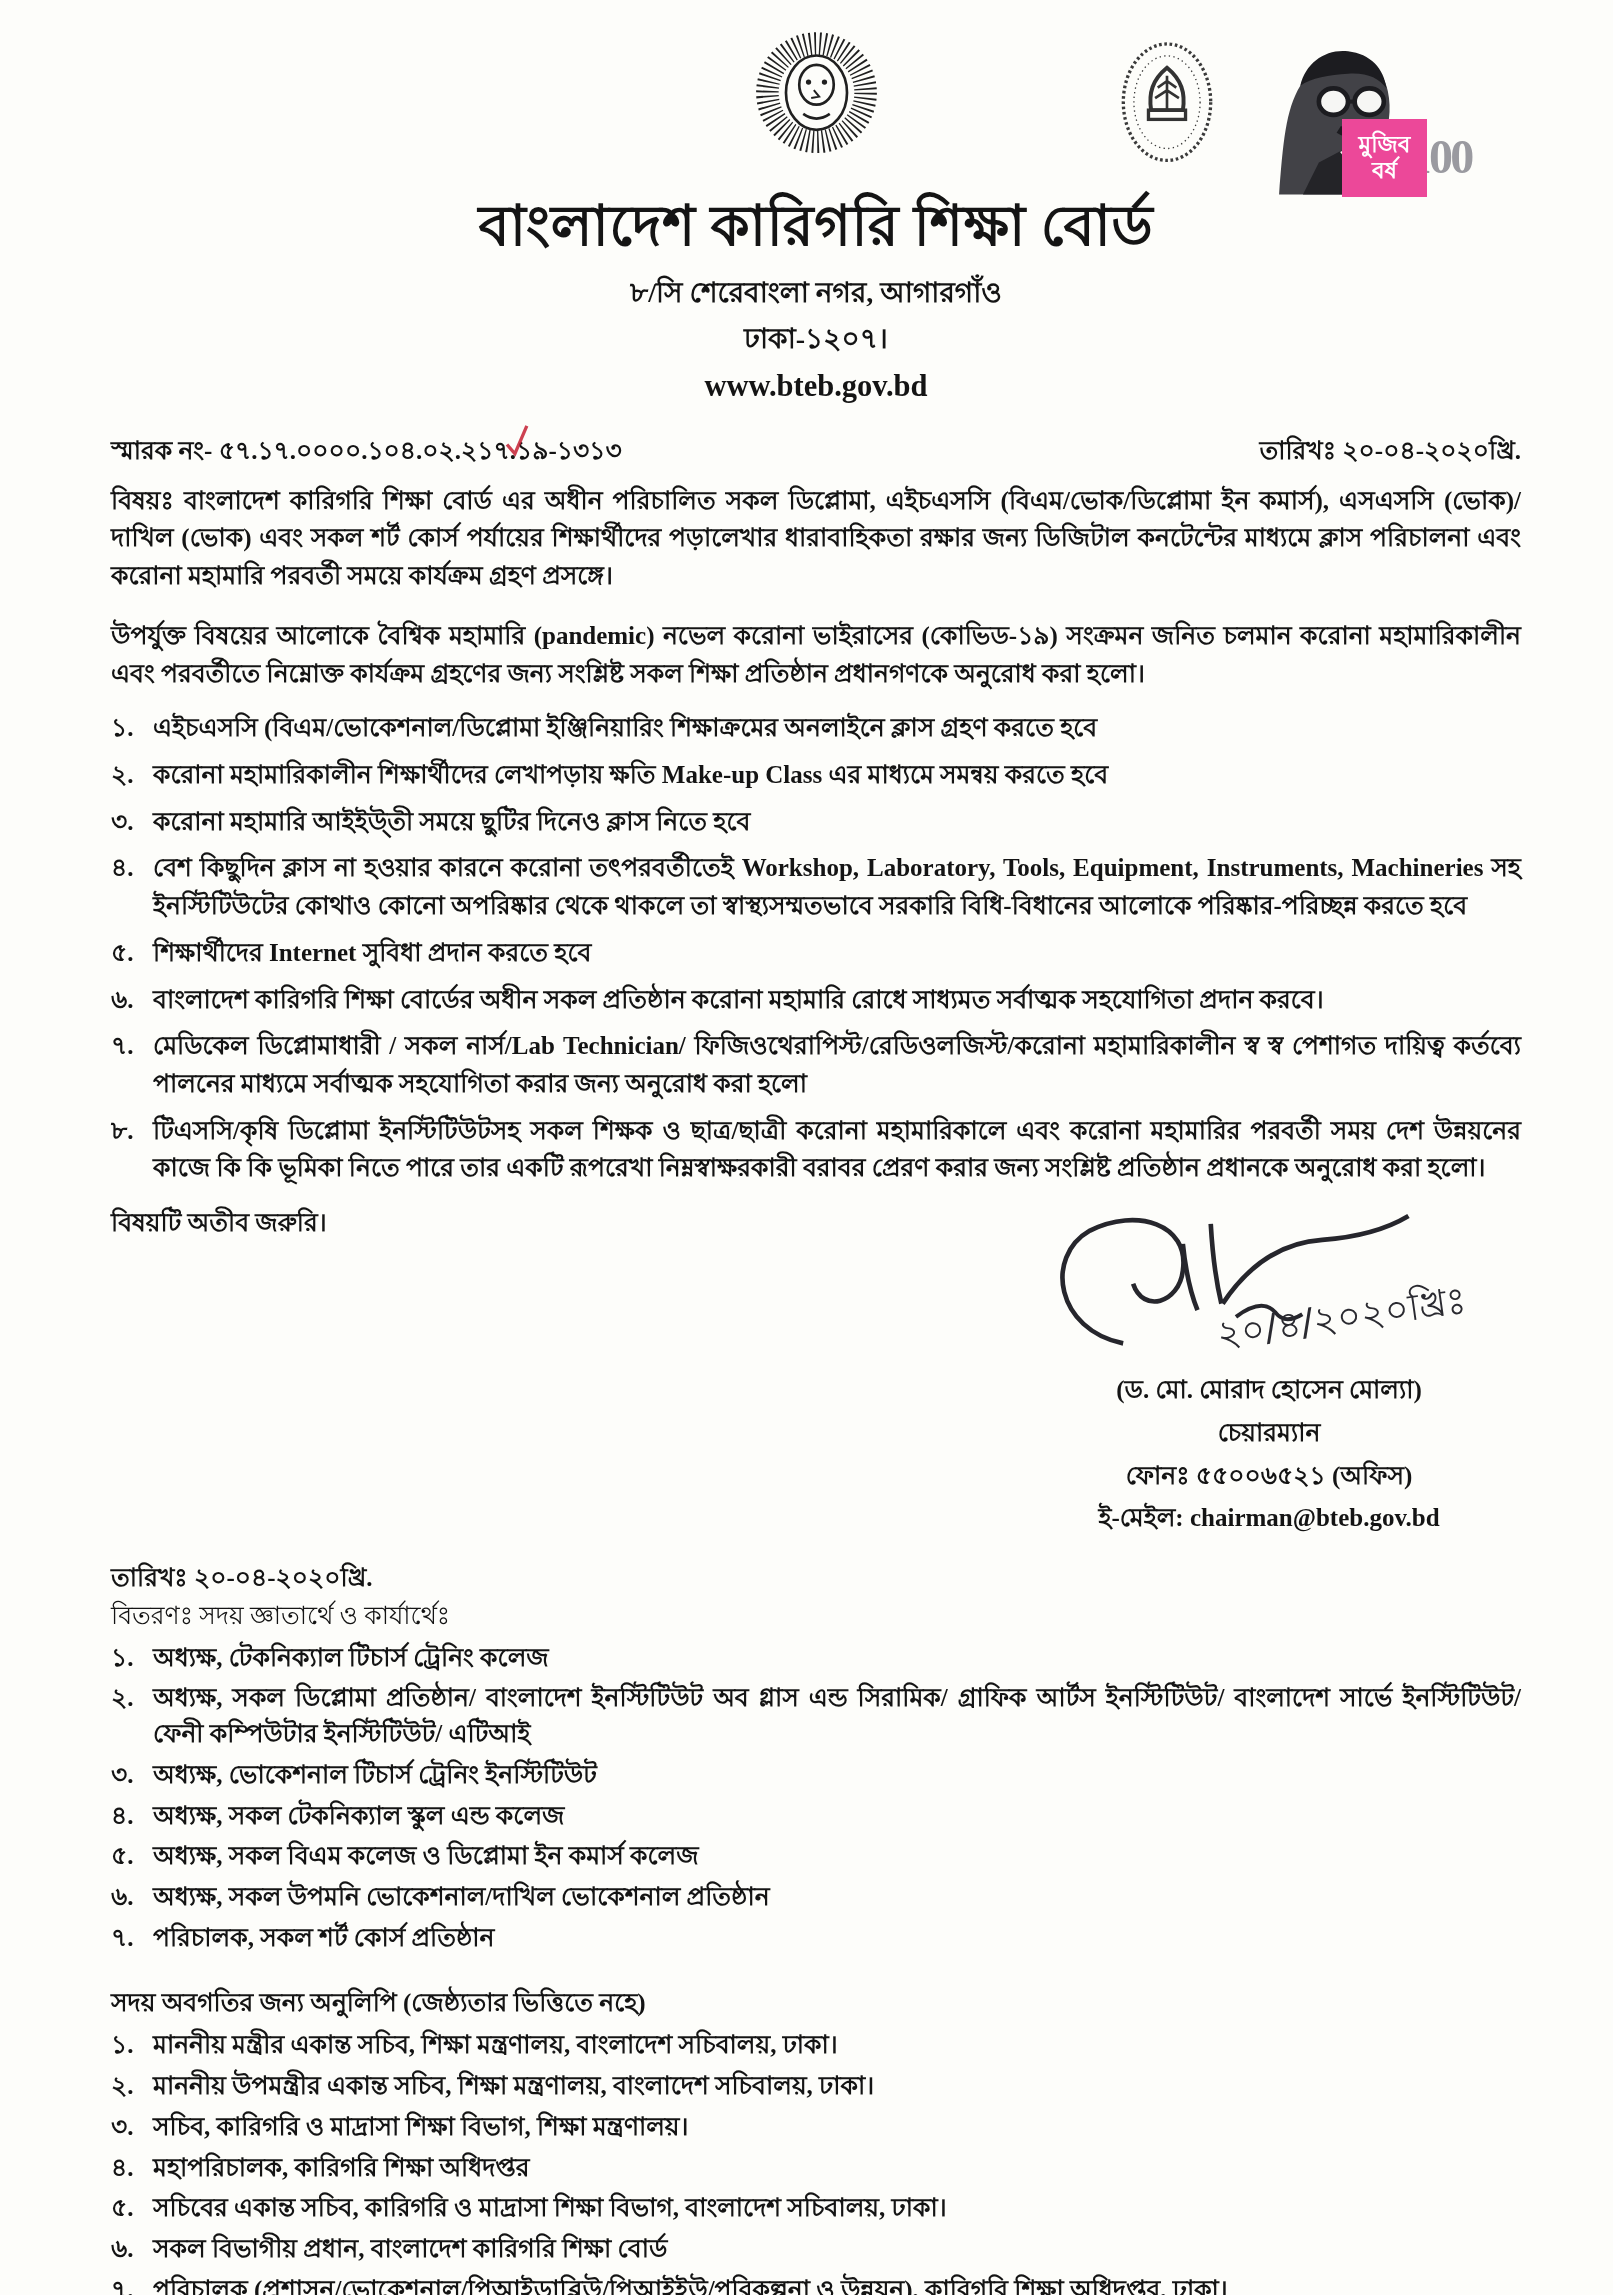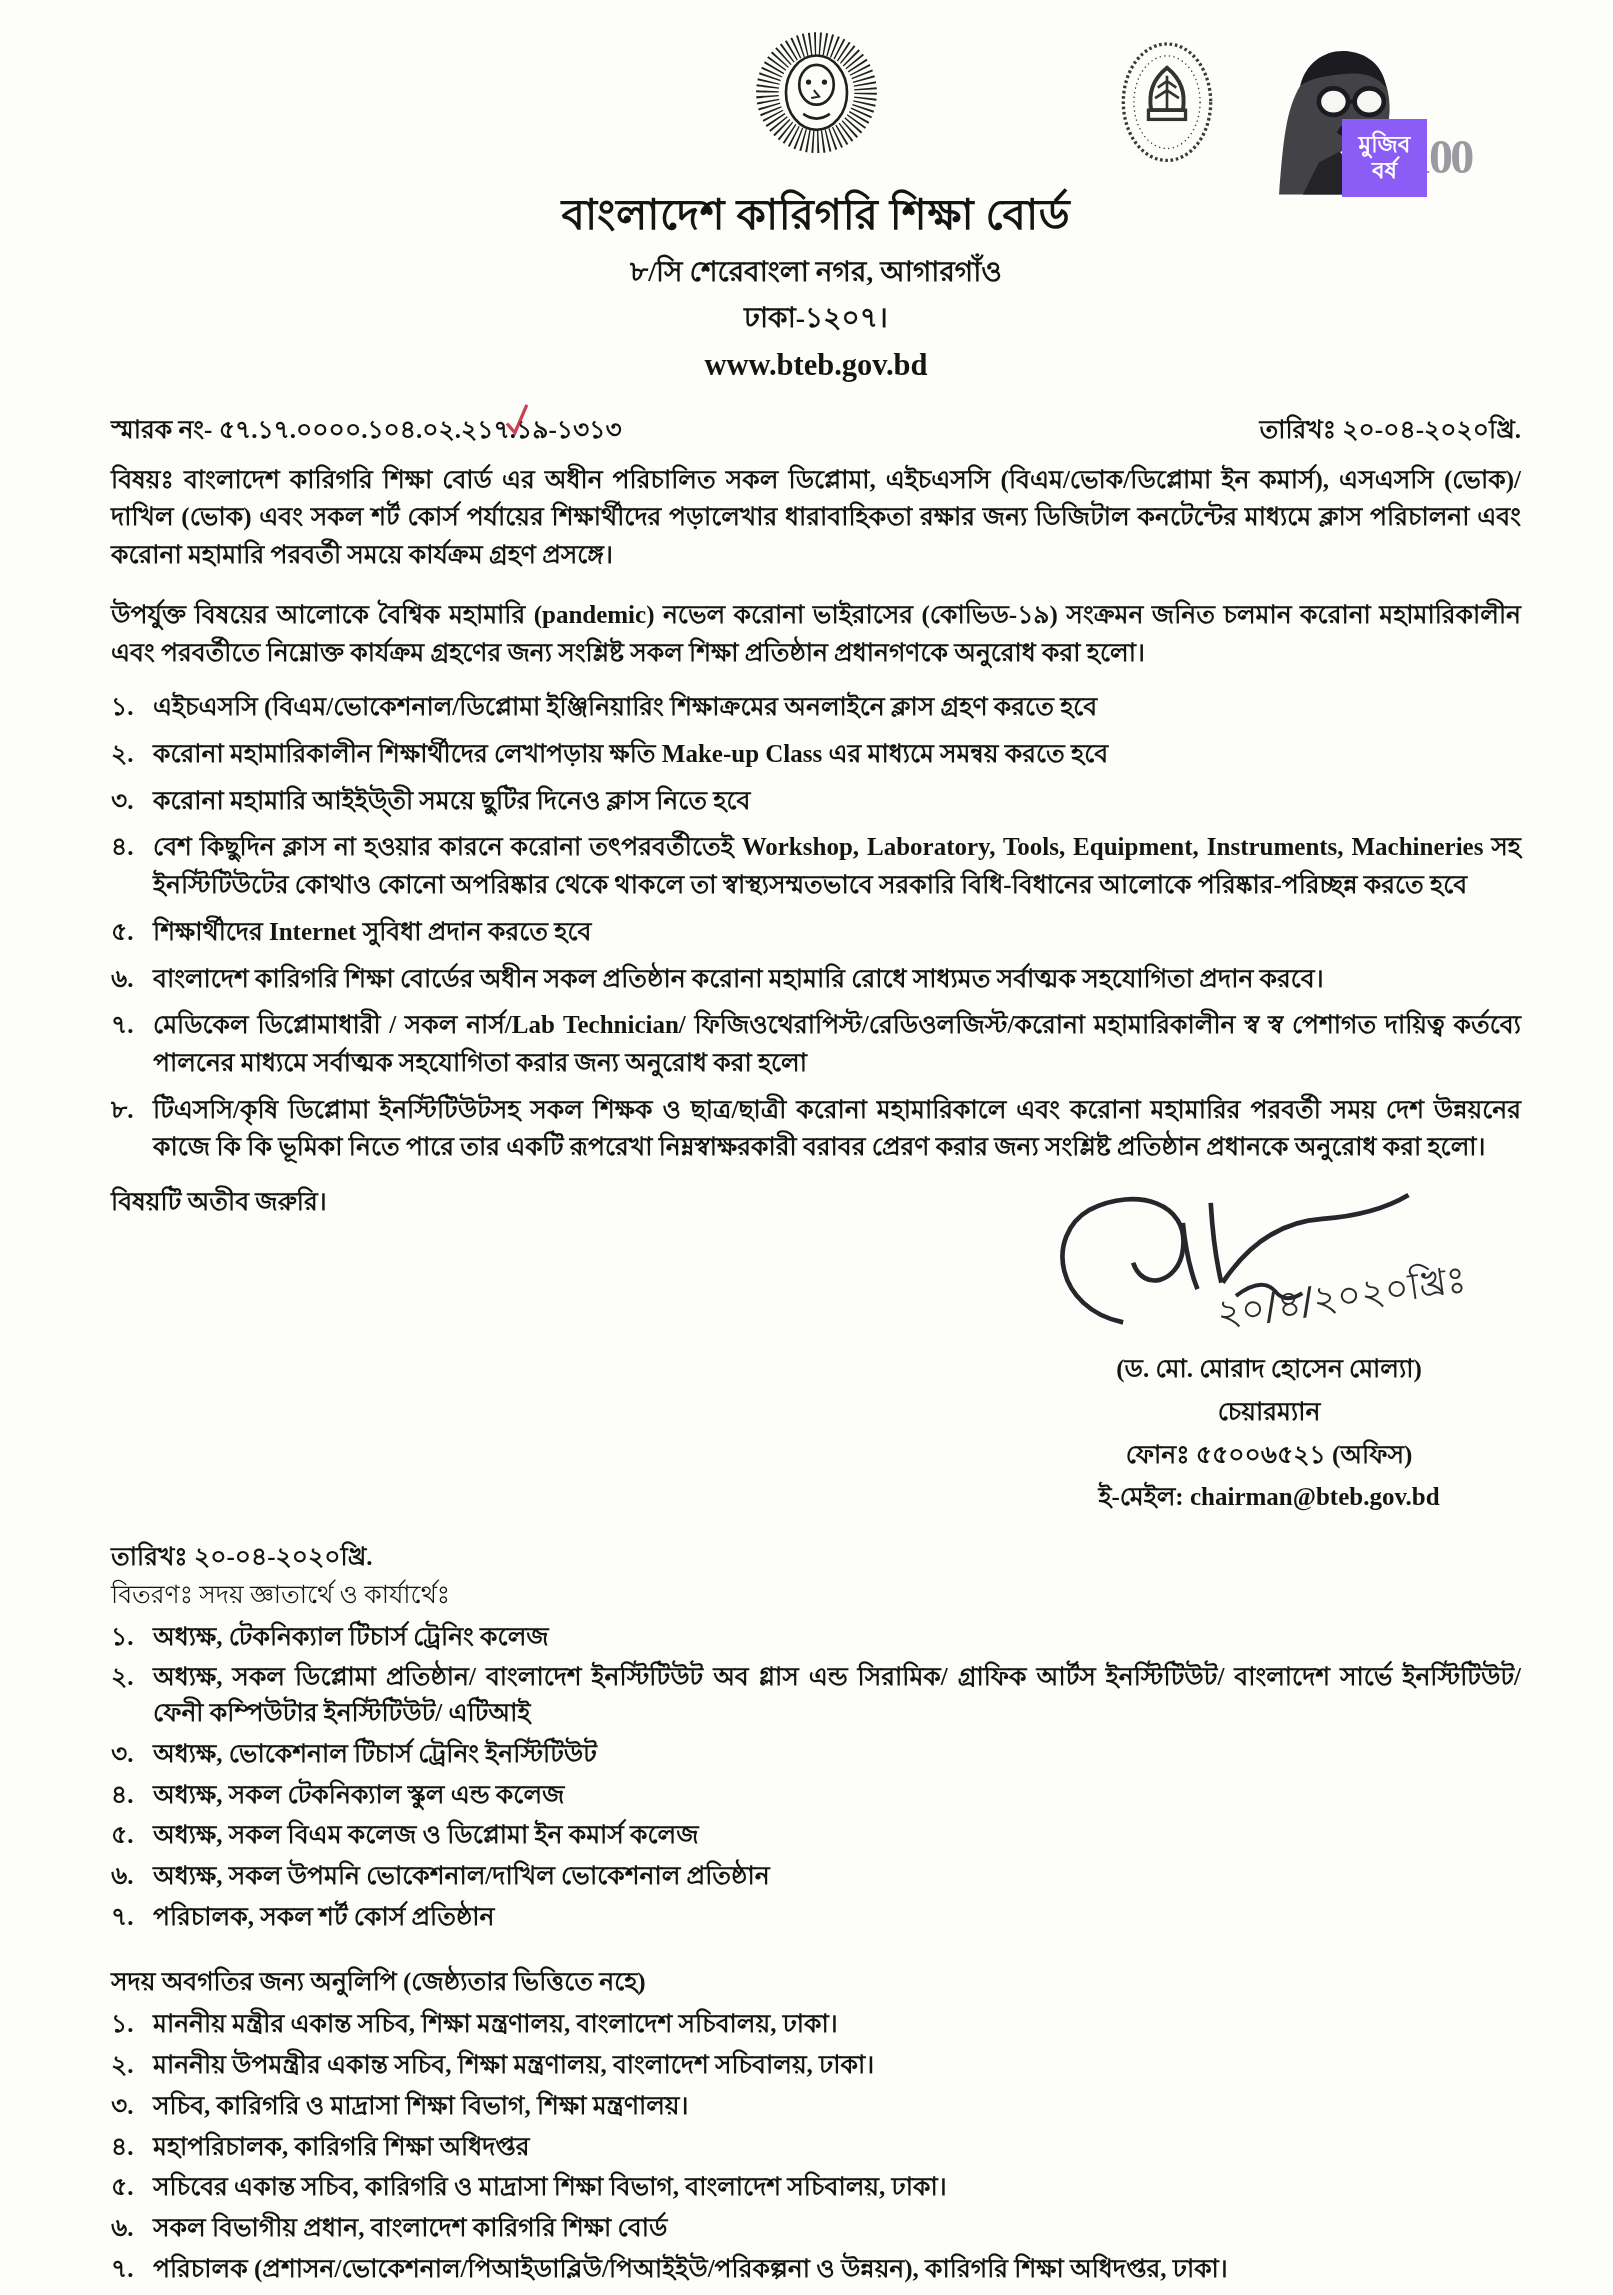--- a/index.html
+++ b/index.html
@@ -14,26 +14,26 @@
     font-size:25px;
     line-height:1.5;
     box-sizing:border-box;
     padding:17px 93px 26.5px 111px;
     overflow:hidden;
   }
   .bn{font-family:"Liberation Serif","DejaVu Serif",serif;}
   
   .header{position:relative;text-align:center;min-height:292px;}
   .seal{display:inline-block;margin-top:4px;}
-  .org-name{font-size:42px;font-weight:700;letter-spacing:0.7px;margin-top:6.6px;}
+  .org-name{font-size:56px;font-weight:700;letter-spacing:0.7px;margin-top:6.6px;}
   .addr{font-size:28px;font-weight:600;margin-top:4px;}
   .web{font-size:30.5px;font-weight:700;margin-top:4px;}
   .emblem{position:absolute;left:1003px;top:18.6px;}
   .mujib{position:absolute;left:1128px;top:13.3px;width:226px;height:179px;}
-  .mujib-box{position:absolute;right:38px;bottom:12px;width:85px;height:78px;background:#8b5cf6;color:#fff;
+  .mujib-box{position:absolute;right:38px;bottom:12px;width:85px;height:78px;background:#ec4899;color:#fff;
     display:flex;flex-direction:column;align-items:center;justify-content:center;font-size:22.6px;font-weight:700;line-height:1.15;}
   .mujib-100{position:absolute;right:-6.6px;bottom:16px;font-size:48px;font-weight:700;color:#9a9aa0;letter-spacing:-2.7px;}
   
   .memo-row{display:flex;justify-content:space-between;align-items:baseline;margin-top:22.6px;font-weight:700;}
   .memo-left{position:relative;}
   .red-tick{position:absolute;left:392px;top:-10.6px;}
   
   .subject{margin-top:12px;font-weight:700;text-align:justify;}
   .intro{margin-top:22.6px;font-weight:600;text-align:justify;}
   .list{margin-top:17px;}

